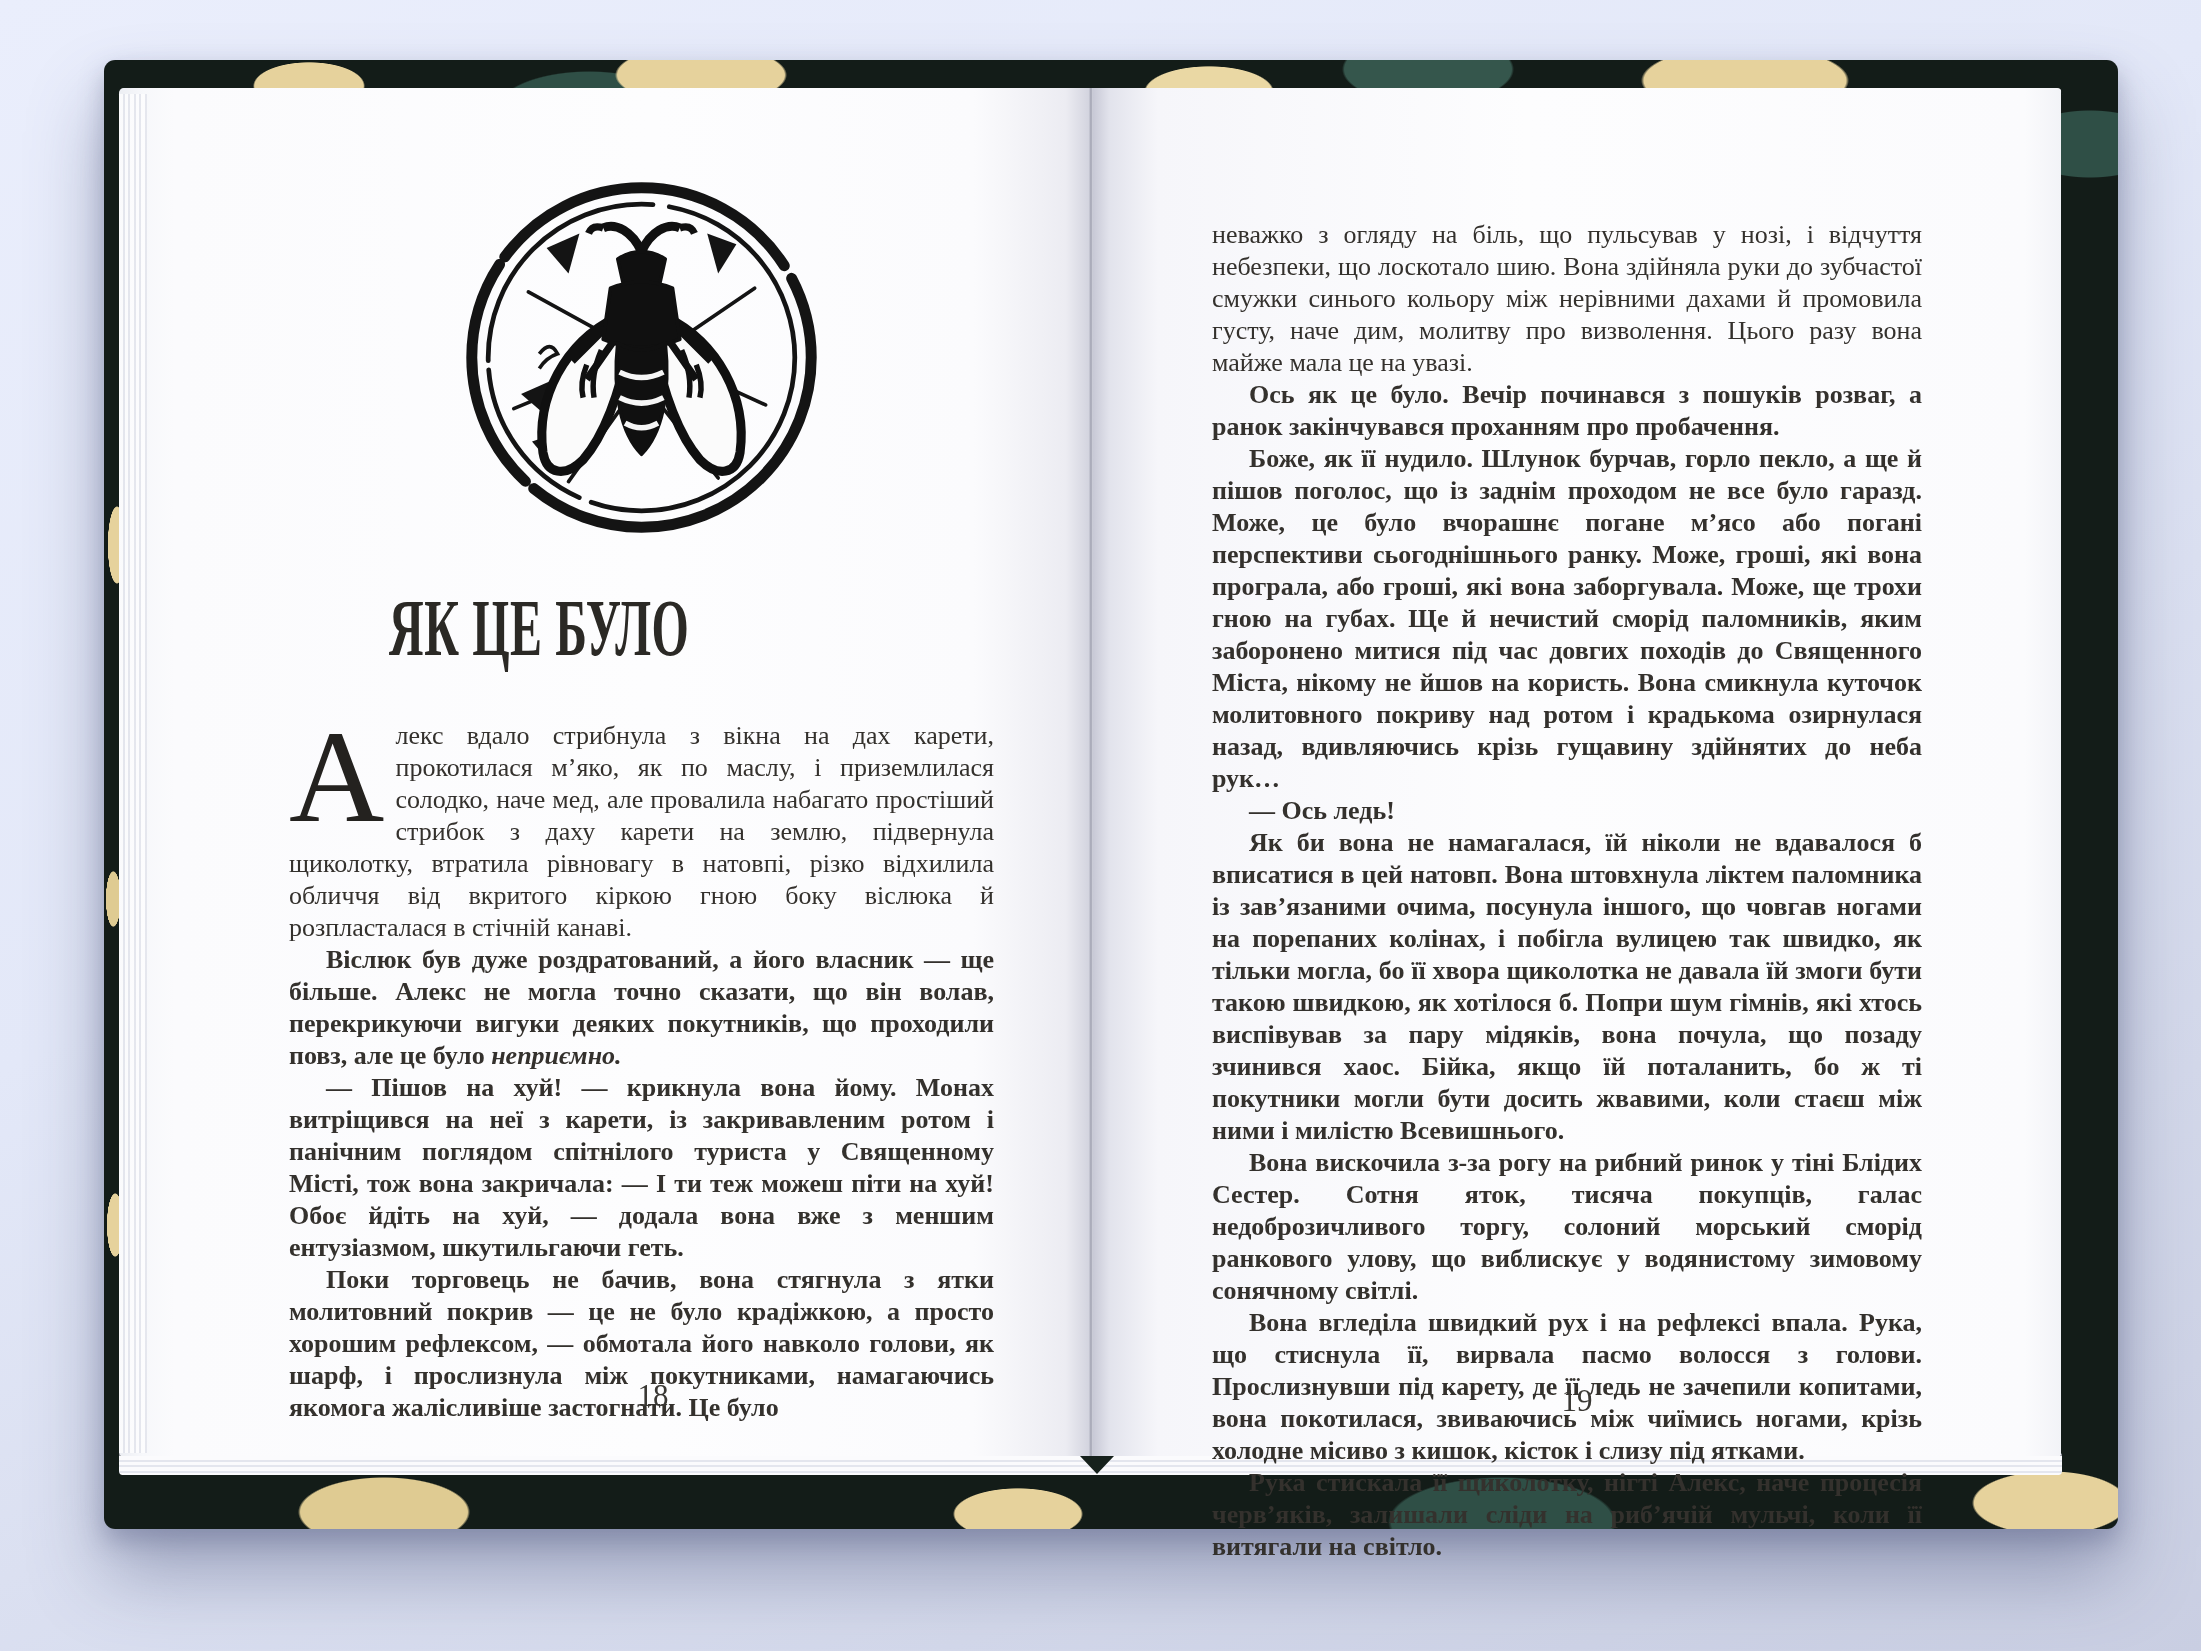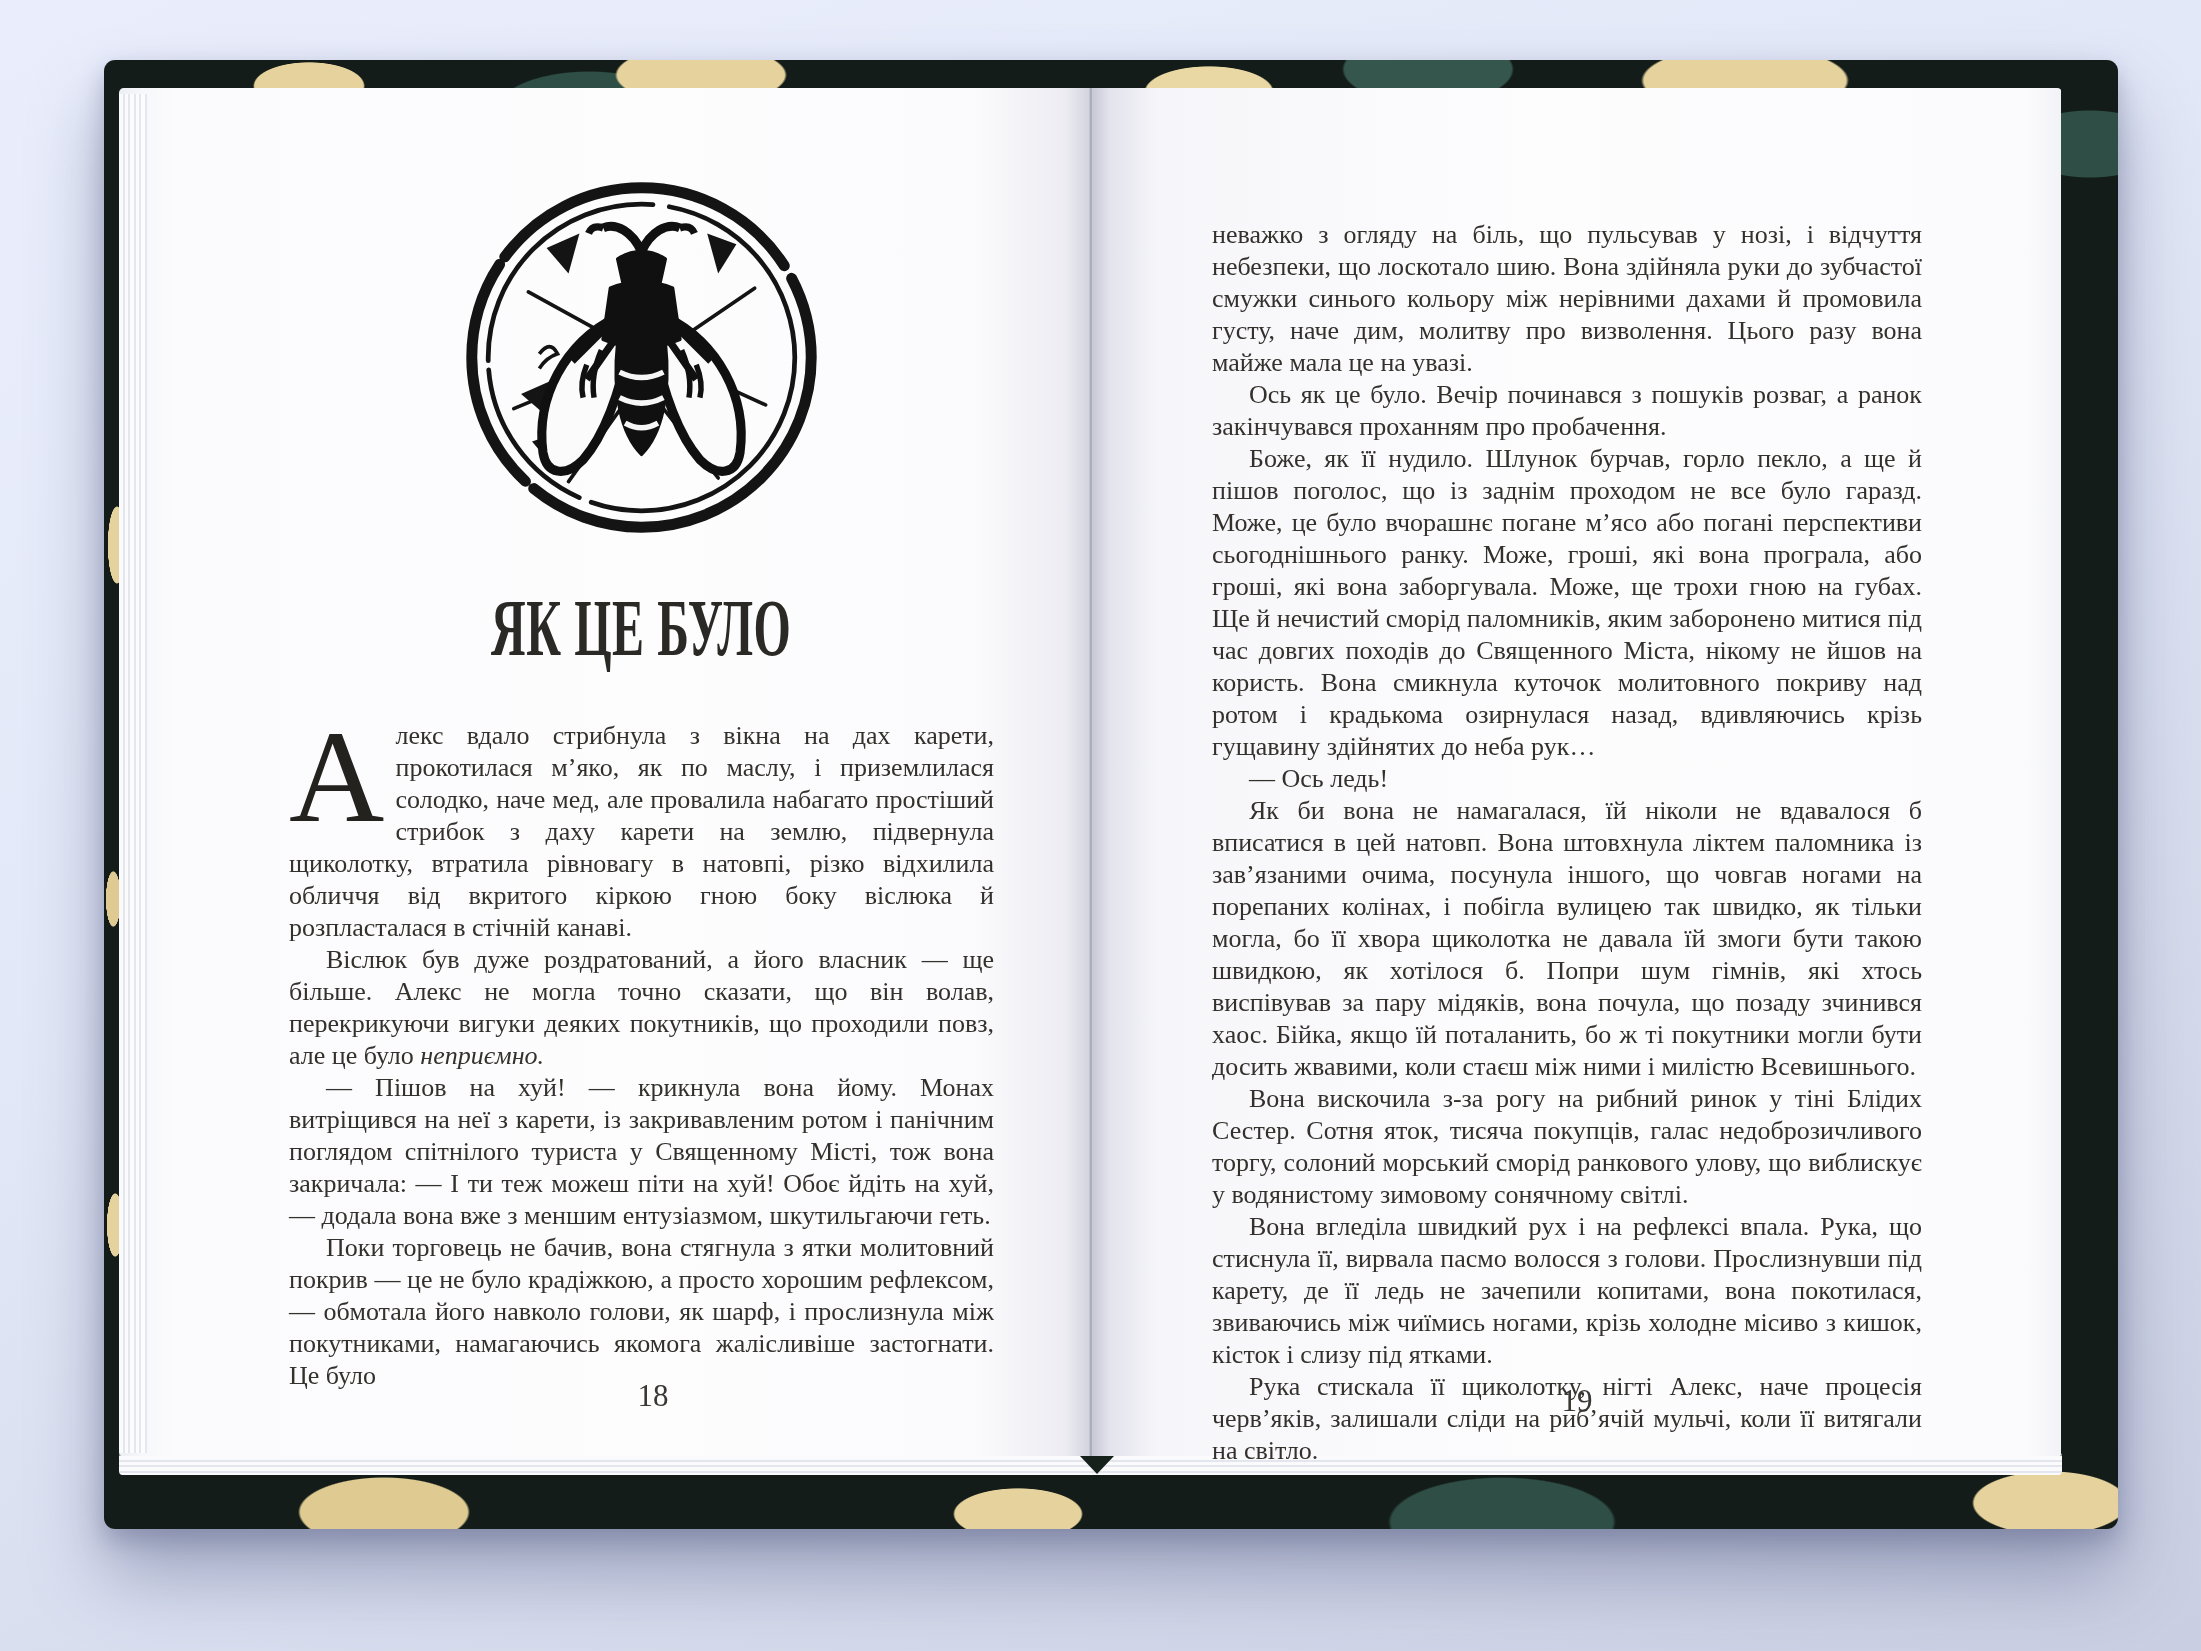--- a/index.html
+++ b/index.html
@@ -67,30 +67,30 @@
     border-top:18.6px solid #16211c;
   }
   
   .text-col{
     position:absolute;color:#34312d;font-size:26px;line-height:32px;
     text-align:justify;
   }
   .col-left{left:289px;top:175px;width:705px;}
   .col-right{left:1212px;top:183px;width:710px;margin-top:36px;}
   .para{margin:0;text-indent:0;}
-  .para.indent{text-indent:37px;}
+  .para.indent{text-indent:37px;font-weight:bold;}
   .it{font-style:italic;margin-top:23px;}
   .dropcap{
     float:left;font-size:132px;line-height:.72em;font-weight:400;
     margin:9.3px 11.2px -3.7px 0;color:#24221f;
   }
   
   .emblem-wrap{width:100%;display:flex;justify-content:center;}
   .emblem{width:365px;height:365px;}
-  .title-wrap{width:100%;display:flex;justify-content:center;margin:48px 0 0 0;}
+  .title-wrap{width:100%;display:flex;margin:48px 0 0 0;}
   .chapter-title{
     font-size:80px;font-weight:700;letter-spacing:0.9px;color:#2b2925;
     transform:scaleX(.6);transform-origin:center;white-space:nowrap;
     line-height:1;
   }
   .body-left{margin-top:52px;}
   
   .pagenum{
     position:absolute;font-size:31px;color:#3a3834;transform:translateX(-50%);
   }

